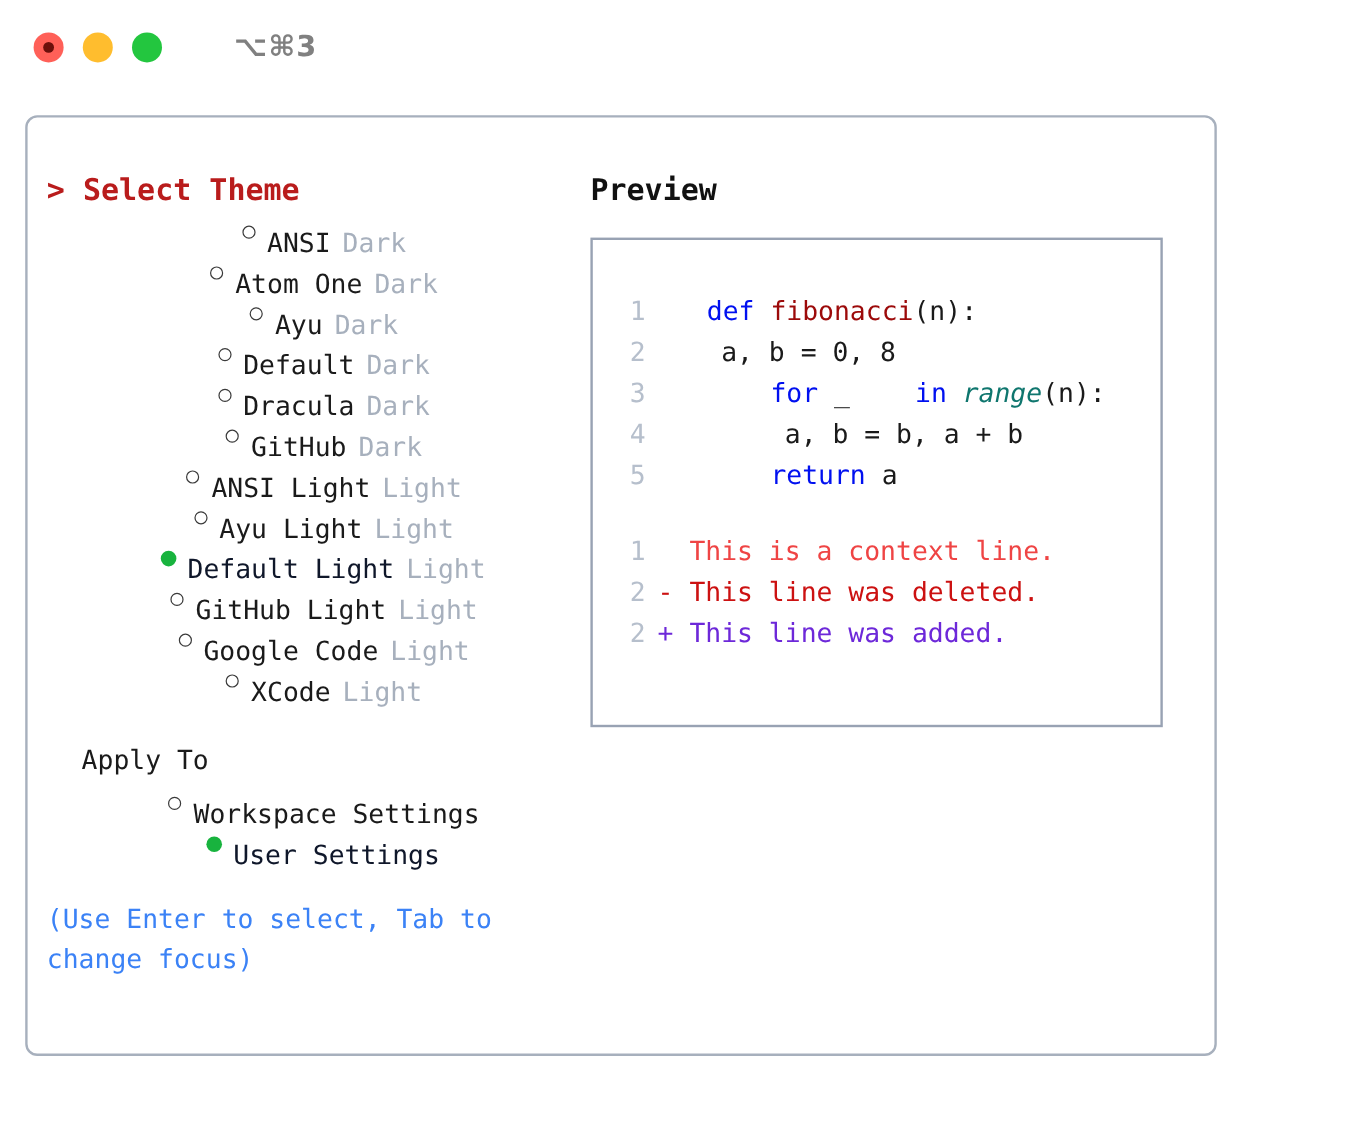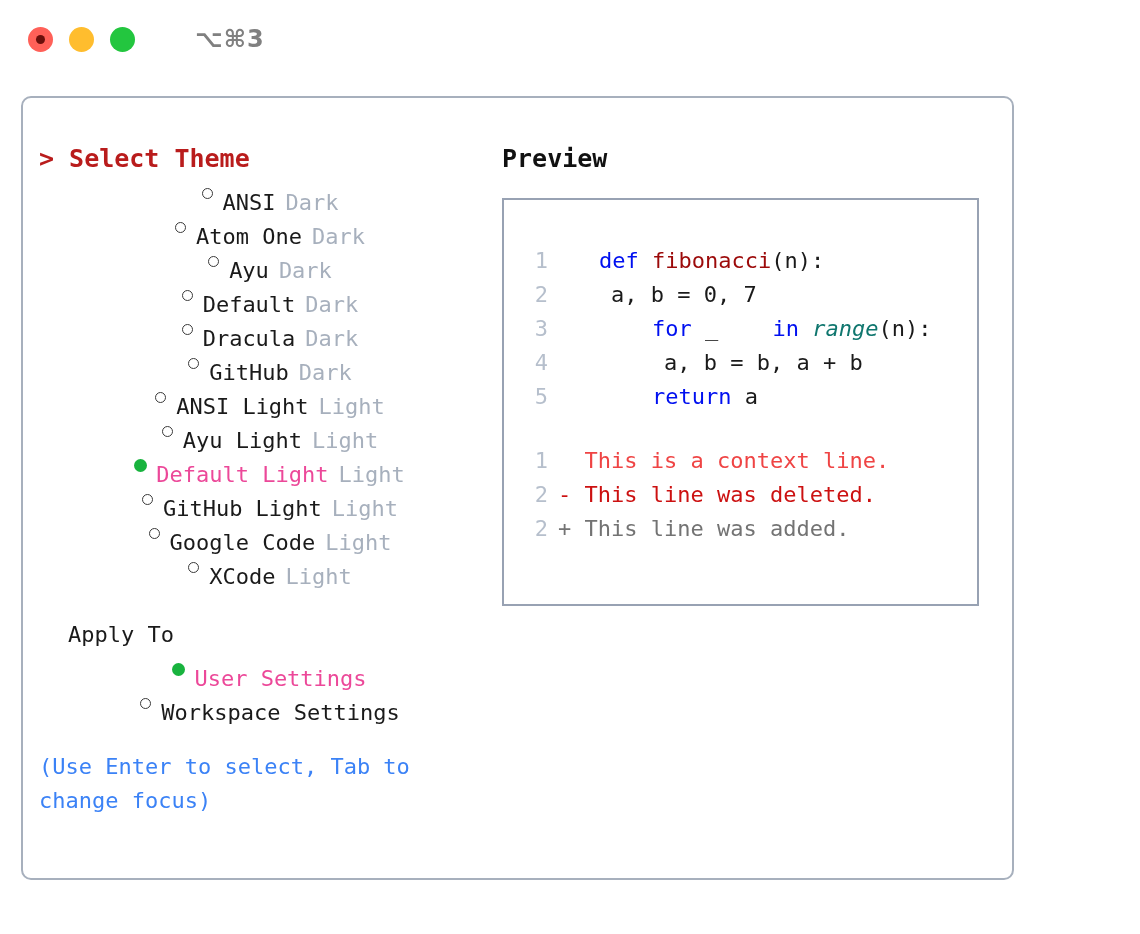--- a/index.html
+++ b/index.html
@@ -139,21 +139,21 @@
   .marker.on .circle {
     background: #18b33e;
     border: none;
     width: 13px;
     height: 13px;
     left: 1px;
     top: 11px;
   }
 
   .label { color: #1a1a1a; }
-  .label.selected { color: #ec4899; }
+  .label.selected { color: #0f172a; }
   .tag {
     color: #a7b0bd;
     padding-left: 10px;
   }
 
   .section-title {
     font-size: 22px;
     color: #1a1a1a;
     line-height: 34px;
     height: 34px;
@@ -167,21 +167,21 @@
     margin-top: 30px;
     font-size: 22px;
     color: #3b82f6;
     line-height: 34px;
     width: 405px;
   }
 
   
   .right-col {
     position: absolute;
-    left: 479px;
+    left: 469px;
     top: 44px;
     width: 500px;
   }
 
   .preview-title {
     font-size: 25px;
     font-weight: 700;
     color: #111111;
     line-height: 34px;
     margin-bottom: 22px;
@@ -213,21 +213,21 @@
     padding-right: 10px;
   }
   .code-gap { height: 30px; }
 
   .tok-kw  { color: #0010f0; margin-left: 41px; }
   .tok-fn  { color: #9c0a0a; }
   .tok-bi  { color: #0f766e; font-style: italic; }
   .tok-pl  { color: #1a1a1a; }
   .tok-ctx { color: #ef4444; }
   .tok-del { color: #cc1111; }
-  .tok-add { color: #737373; }
+  .tok-add { color: #6d28d9; }
 </style>
 </head>
 <body>
 
 <div class="window">
 
   <div class="titlebar">
     <div class="dot red"></div>
     <div class="dot yellow"></div>
     <div class="dot green"></div>
@@ -254,34 +254,34 @@
             <div class="row"><span class="marker off"><span class="circle"></span></span><span class="label">GitHub Light</span><span class="tag">Light</span></div>
             <div class="row"><span class="marker off"><span class="circle"></span></span><span class="label">Google Code</span><span class="tag">Light</span></div>
             <div class="row"><span class="marker off"><span class="circle"></span></span><span class="label">XCode</span><span class="tag">Light</span></div>
           </div>
 
         <div class="spacer"></div>
 
         <div class="section-title">Apply To</div>
 
         <div class="list" id="apply-list">
+            <div class="row"><span class="marker off"><span class="circle"></span></span><span class="label">Workspace Settings</span></div>
             <div class="row"><span class="marker on"><span class="circle"></span></span><span class="label selected">User Settings</span></div>
-            <div class="row"><span class="marker off"><span class="circle"></span></span><span class="label">Workspace Settings</span></div>
           </div>
 
         <div class="hint">(Use Enter to select, Tab to change focus)</div>
       </div>
 
       <div class="right-col">
         <div class="preview-title">Preview</div>
 
         <div class="preview-box">
           <div id="code-block">
               <div class="code-line"><span class="lineno">1</span><span class="tok-kw">def </span><span class="tok-fn">fibonacci</span><span class="tok-pl">(n):</span></div>
-              <div class="code-line"><span class="lineno">2</span><span class="tok-pl">    a, b = 0, 7</span></div>
+              <div class="code-line"><span class="lineno">2</span><span class="tok-pl">    a, b = 0, 8</span></div>
               <div class="code-line"><span class="lineno">3</span><span class="tok-pl">    </span><span class="tok-kw">for</span><span class="tok-pl"> _ </span><span class="tok-kw">in</span><span class="tok-pl"> </span><span class="tok-bi">range</span><span class="tok-pl">(n):</span></div>
               <div class="code-line"><span class="lineno">4</span><span class="tok-pl">        a, b = b, a + b</span></div>
               <div class="code-line"><span class="lineno">5</span><span class="tok-pl">    </span><span class="tok-kw">return</span><span class="tok-pl"> a</span></div>
             </div>
           <div class="code-gap"></div>
           <div id="diff-block">
               <div class="code-line"><span class="lineno">1</span><span class="tok-ctx">  This is a context line.</span></div>
               <div class="code-line"><span class="lineno">2</span><span class="tok-del">- This line was deleted.</span></div>
               <div class="code-line"><span class="lineno">2</span><span class="tok-add">+ This line was added.</span></div>
             </div>

